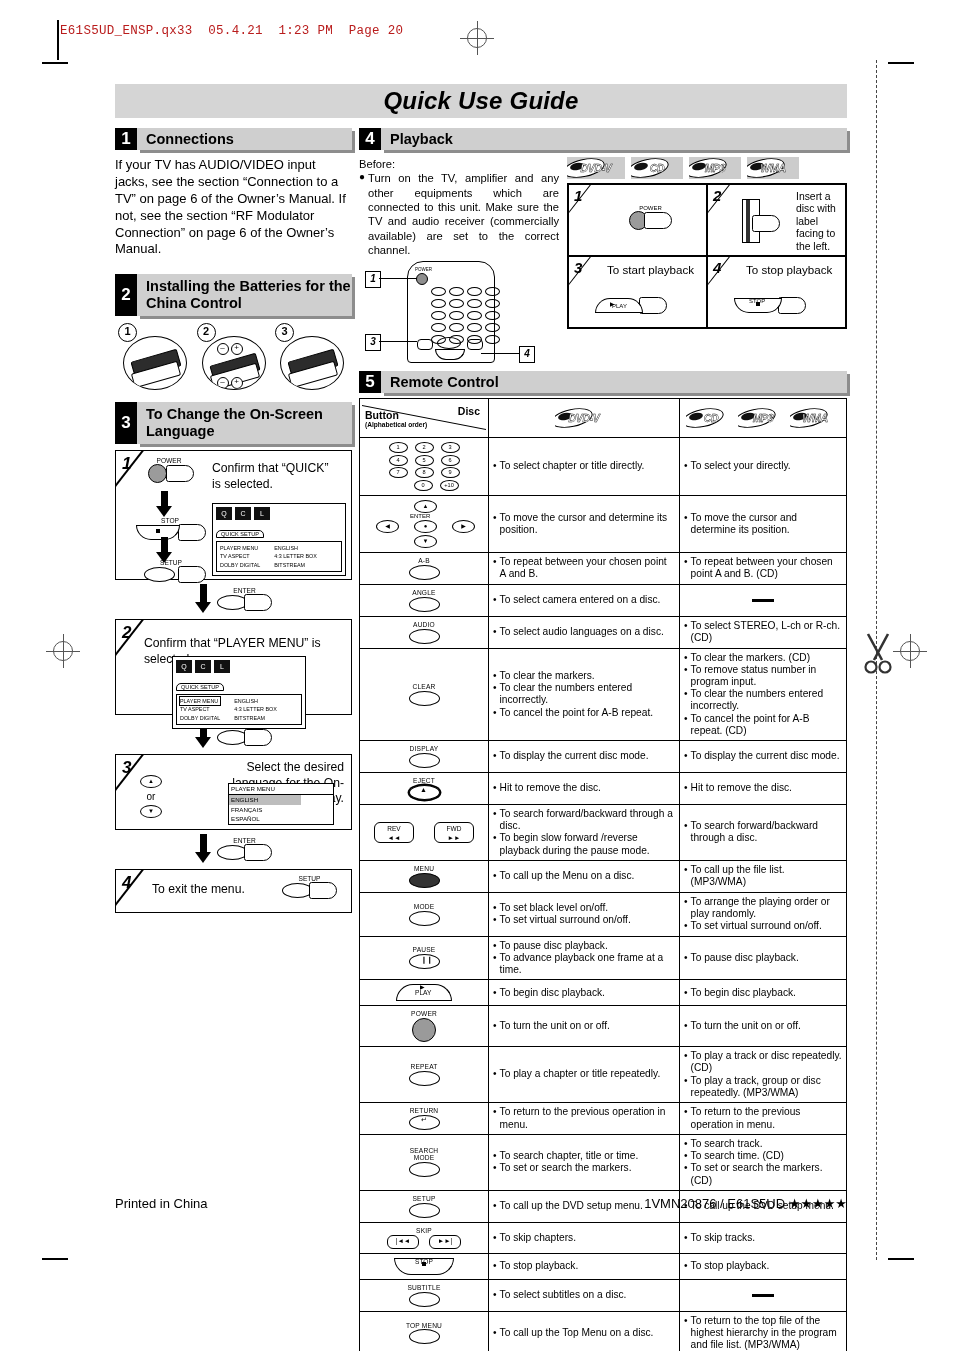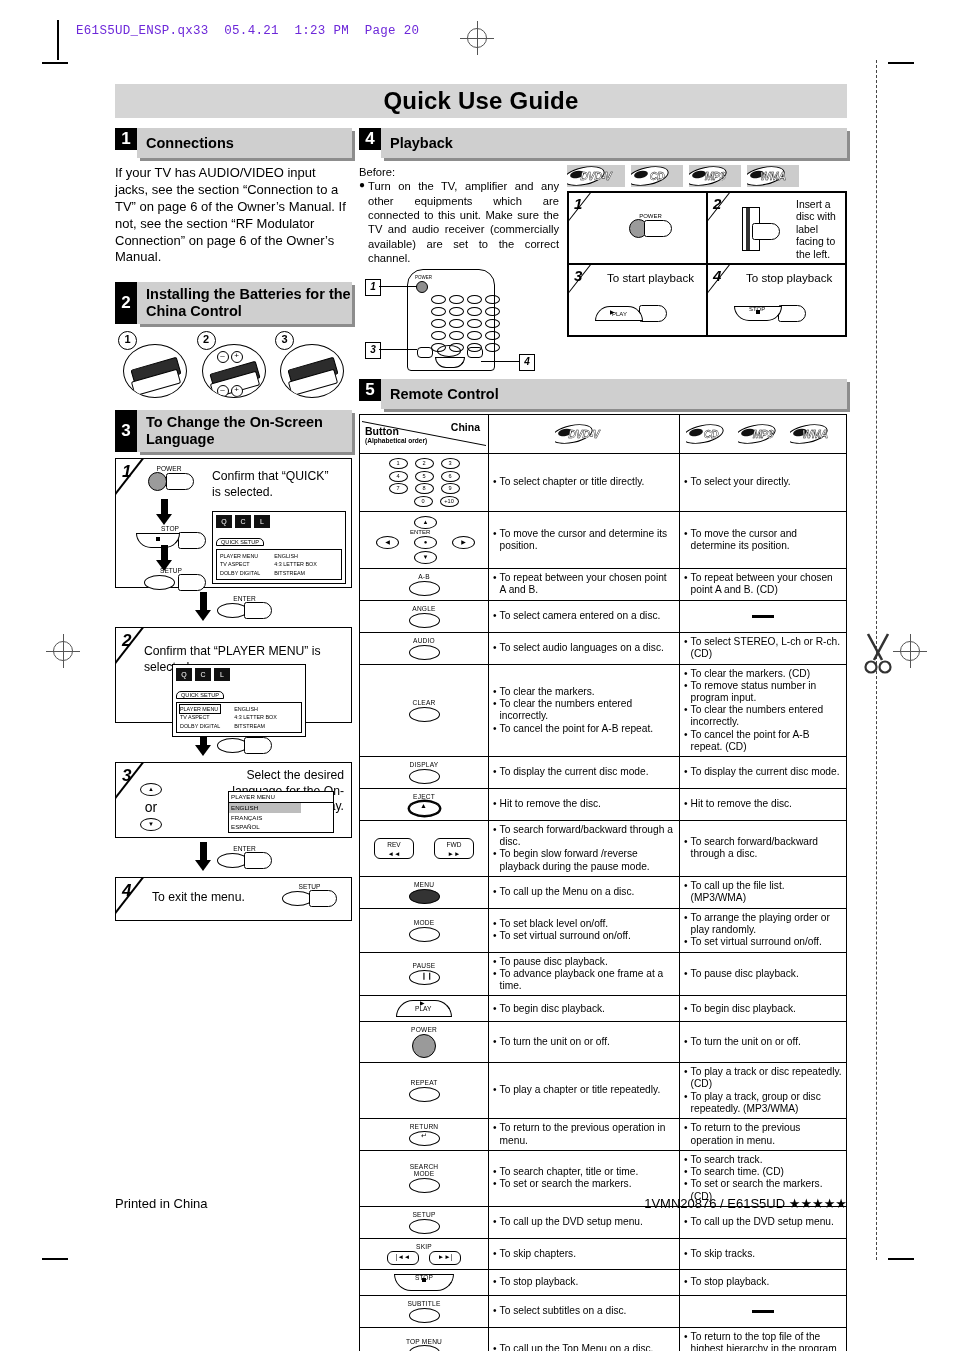--- a/index.html
+++ b/index.html
@@ -11,52 +11,52 @@
   
   .crop-line{position:absolute;background:#000;}
   .reg-mark{position:absolute;width:30px;height:30px;}
   .reg-mark .c{position:absolute;left:5px;top:5px;width:20px;height:20px;border:1px solid #555;border-radius:50%;box-sizing:border-box;}
   .reg-mark .v{position:absolute;left:15px;top:-2px;width:1px;height:34px;background:#555;}
   .reg-mark .h{position:absolute;top:15px;left:-2px;height:1px;width:34px;background:#555;}
 
   .dashline{position:absolute;border-left:1px dashed #444;}
 
   .headerline{
-    position:absolute;left:76px;top:24px;
+    position:absolute;left:60px;top:24px;
     font-family:"Liberation Mono", monospace;
-    font-size:12.5px;letter-spacing:0.3px;white-space:pre;color:#6d28d9;
+    font-size:12.5px;letter-spacing:0.3px;white-space:pre;color:#b91c1c;
   }
   .vbar{position:absolute;left:57px;top:20px;width:2px;height:40px;background:#000;}
 
   
   .page{position:absolute;left:115px;top:84px;width:732px;}
 
   .title-band{
     background:#d5d5d5;height:34px;display:flex;align-items:center;justify-content:center;
-    font-size:24px;font-weight:bold;letter-spacing:0.2px;
+    font-size:24px;font-weight:bold;letter-spacing:0.2px;font-style:italic;
   }
 
   .cols{display:flex;gap:7px;margin-top:10px;}
   .col-left{width:237px;}
   .col-right{width:488px;}
 
   
   .sec{display:flex;align-items:stretch;position:relative;}
   .sec .num{
     width:22px;min-width:22px;background:#000;color:#fff;
     font-size:17px;font-weight:bold;display:flex;align-items:center;justify-content:center;
     font-family:"Liberation Sans",sans-serif;
   }
   .sec .bar{
     flex:1;background:#cfcfcf;display:flex;align-items:center;
     padding-left:9px;font-size:14.5px;font-weight:bold;
     box-shadow:3px 3px 0 0 #8d8d8d;
   }
   .sec.h1 .num{height:22px;}
-  .sec.h1 .bar{height:30px;}
+  .sec.h1 .bar{height:22px;}
   .sec.h2 .num{height:42px;}
   .sec.h2 .bar{height:42px;line-height:1.18;}
 
   
   .body-text{
     font-size:13px;line-height:1.30;margin-top:7px;
   }
 
   .batt-row{display:flex;justify-content:space-between;margin-top:10px;padding:0 6px;}
   .batt-cell{width:68px;height:62px;position:relative;}
@@ -396,21 +396,21 @@
           </div>
         </div>
       </div>
 
       <div class="stepbox" style="height:74px;">
         <div class="slash"></div>
         <div class="stepnum">3</div>
         <div class="step-text" style="position:absolute;left:78px;top:5px;width:150px;text-align:right;">Select the desired language for the On-Screen Display.</div>
         <div style="position:absolute;left:24px;top:20px;text-align:center;">
           <div class="cb-up" style="width:20px;height:11px;border:1.2px solid #000;border-radius:50%;font-size:6px;line-height:10px;">▲</div>
-          <div style="font-size:14px;margin:3px 0;text-align:center;">or</div>
+          <div style="font-size:10px;margin:3px 0;text-align:center;">or</div>
           <div class="cb-dn" style="width:20px;height:11px;border:1.2px solid #000;border-radius:50%;font-size:6px;line-height:10px;">▼</div>
         </div>
         <div style="position:absolute;left:112px;top:28px;width:104px;border:1.4px solid #000;background:#fff;font-size:6.2px;line-height:1.55;">
           <div style="border-bottom:1px solid #000;padding-left:2px;">PLAYER MENU</div>
           <div style="background:#bdbdbd;padding-left:2px;width:70px;">ENGLISH</div>
           <div style="padding-left:2px;">FRANÇAIS</div>
           <div style="padding-left:2px;">ESPAÑOL</div>
         </div>
       </div>
 
@@ -578,21 +578,21 @@
       </div>
 
       <table class="rc-table">
         <tbody>
             <tr class="rc-head">
           <td class="btncol">
             <div class="hdr-cell">
               <div class="diag"></div>
               <div class="btn-lbl">Button</div>
               <div class="btn-sub">(Alphabetical order)</div>
-              <div class="disc-lbl">China</div>
+              <div class="disc-lbl">Disc</div>
             </div>
           </td>
           <td class="dvdcol" style="text-align:center;">
             <div class="logo" style="background:#fff;margin:0 auto;">
               <div class="swoosh"></div>
                   <div class="swoosh2"></div>
               <span class="txt">DVD-V</span>
             </div>
           </td>
           <td class="cdcol">

